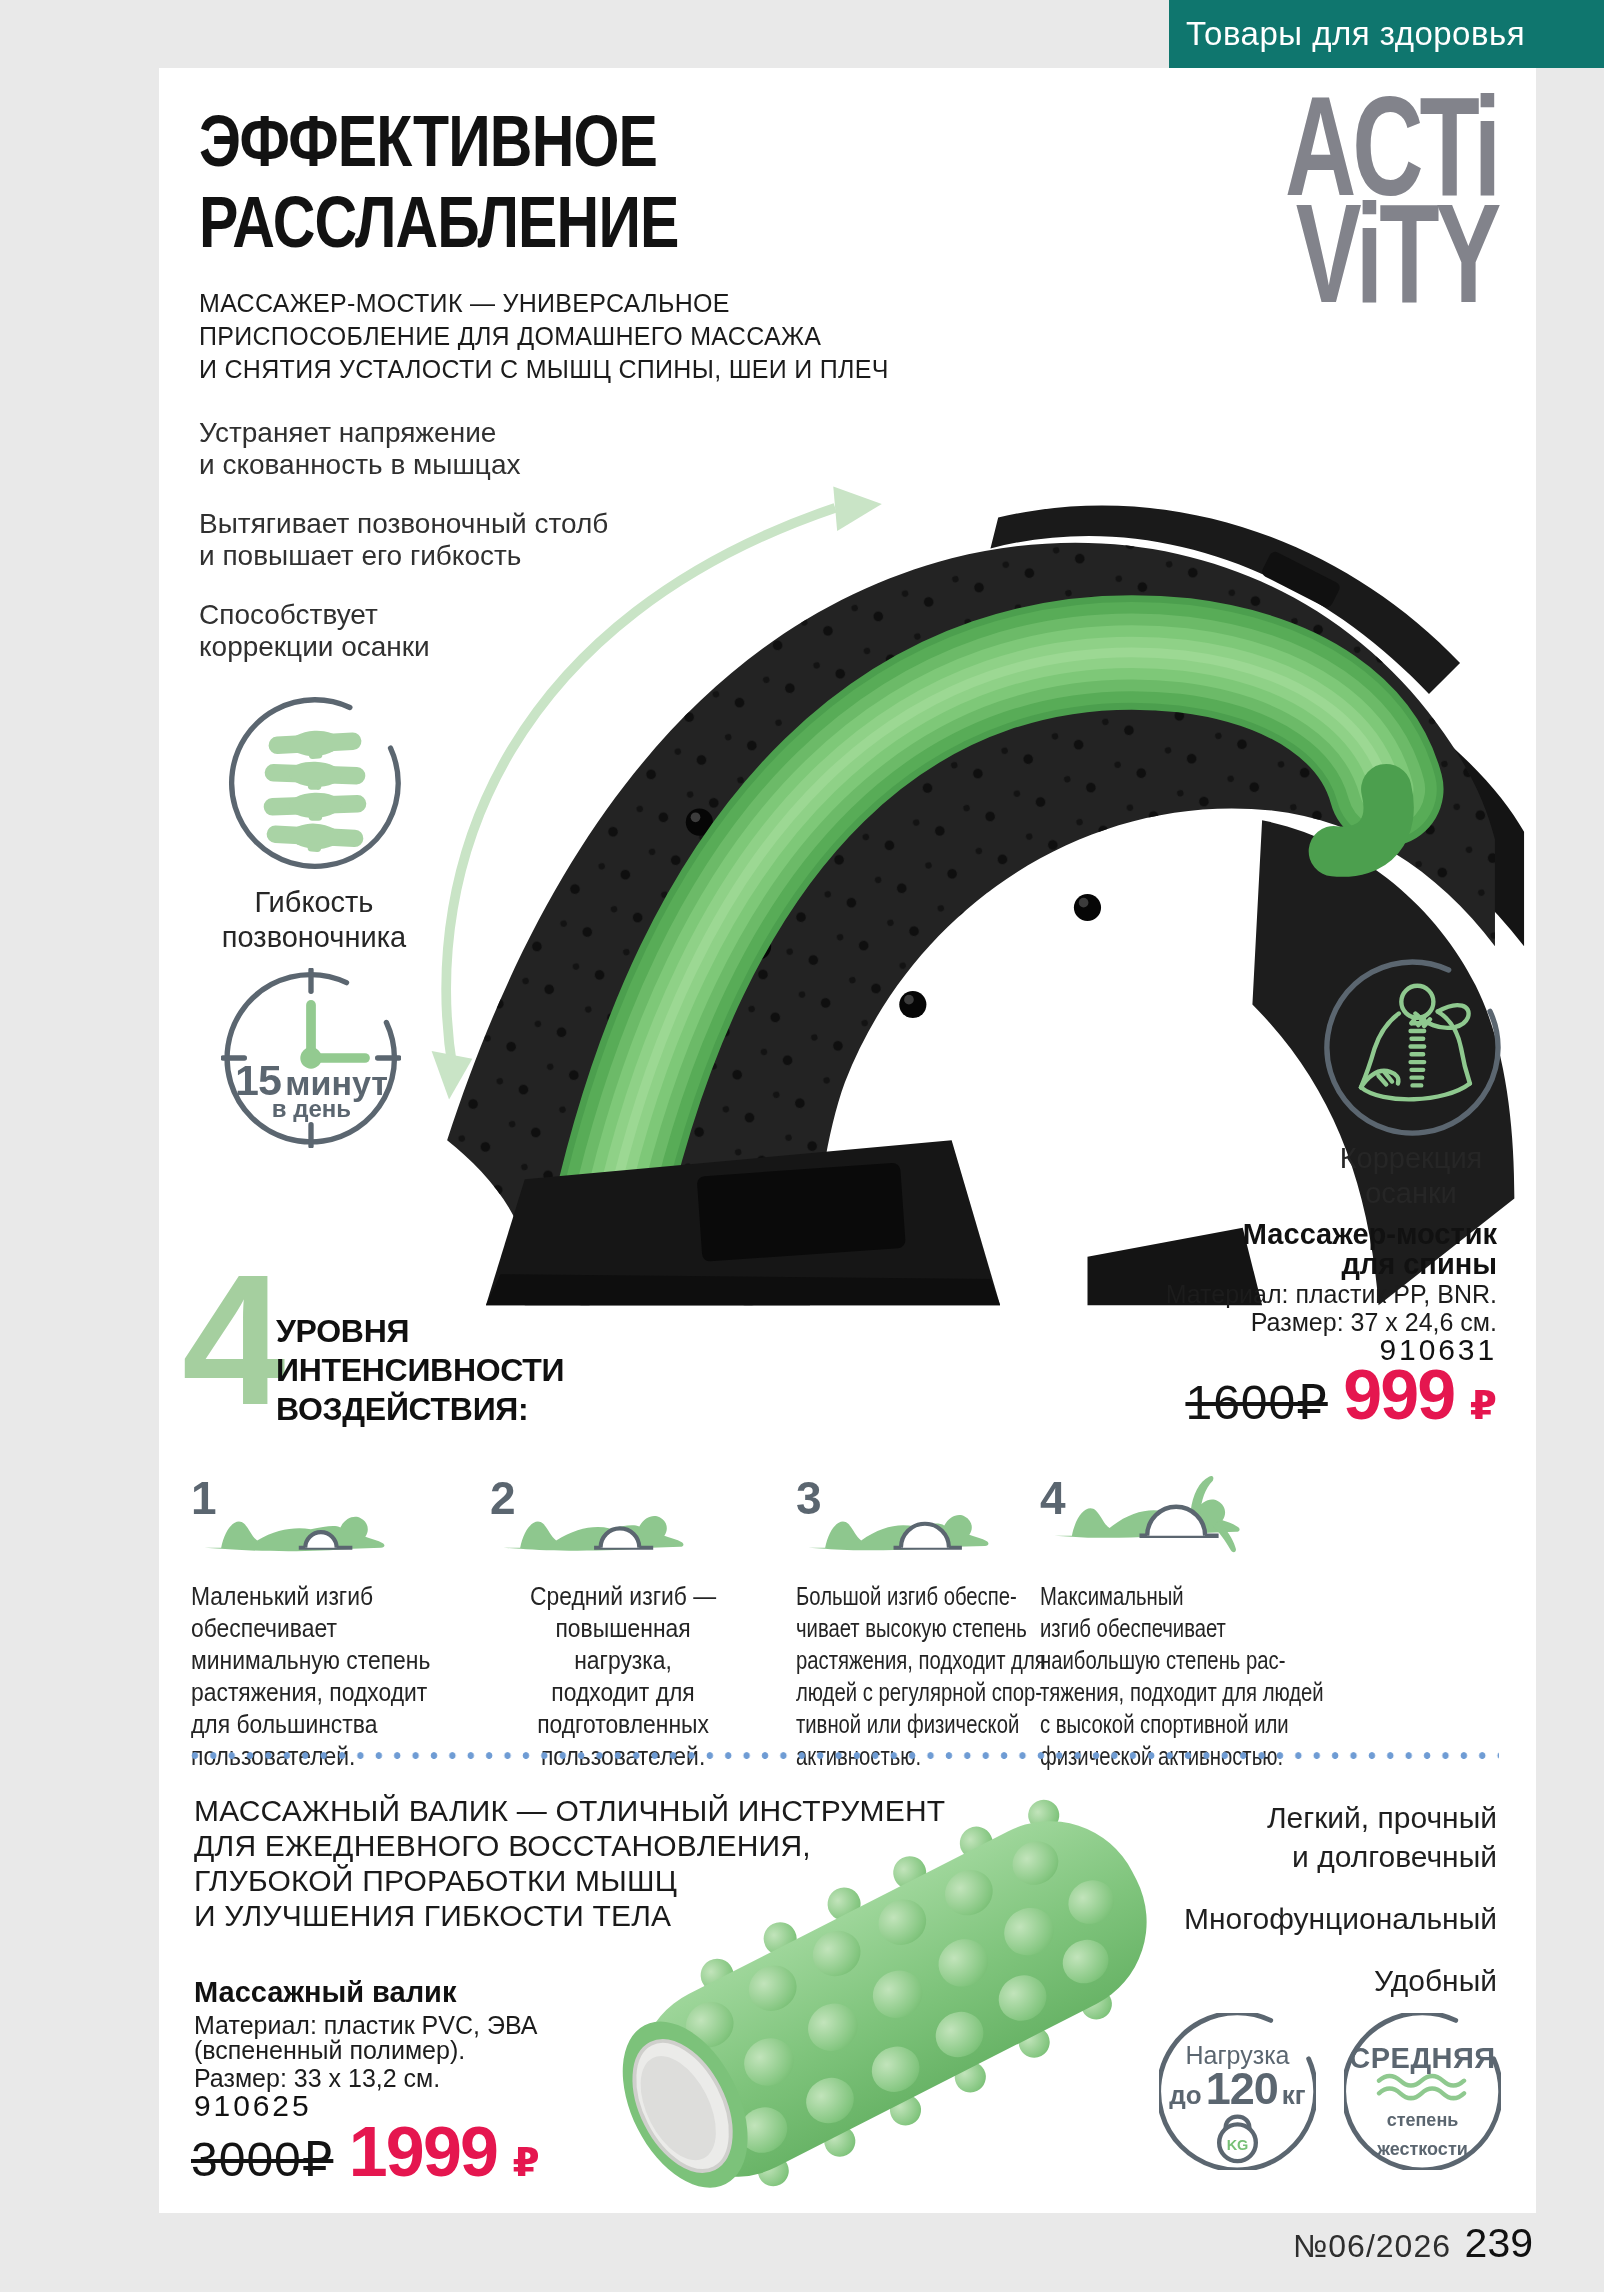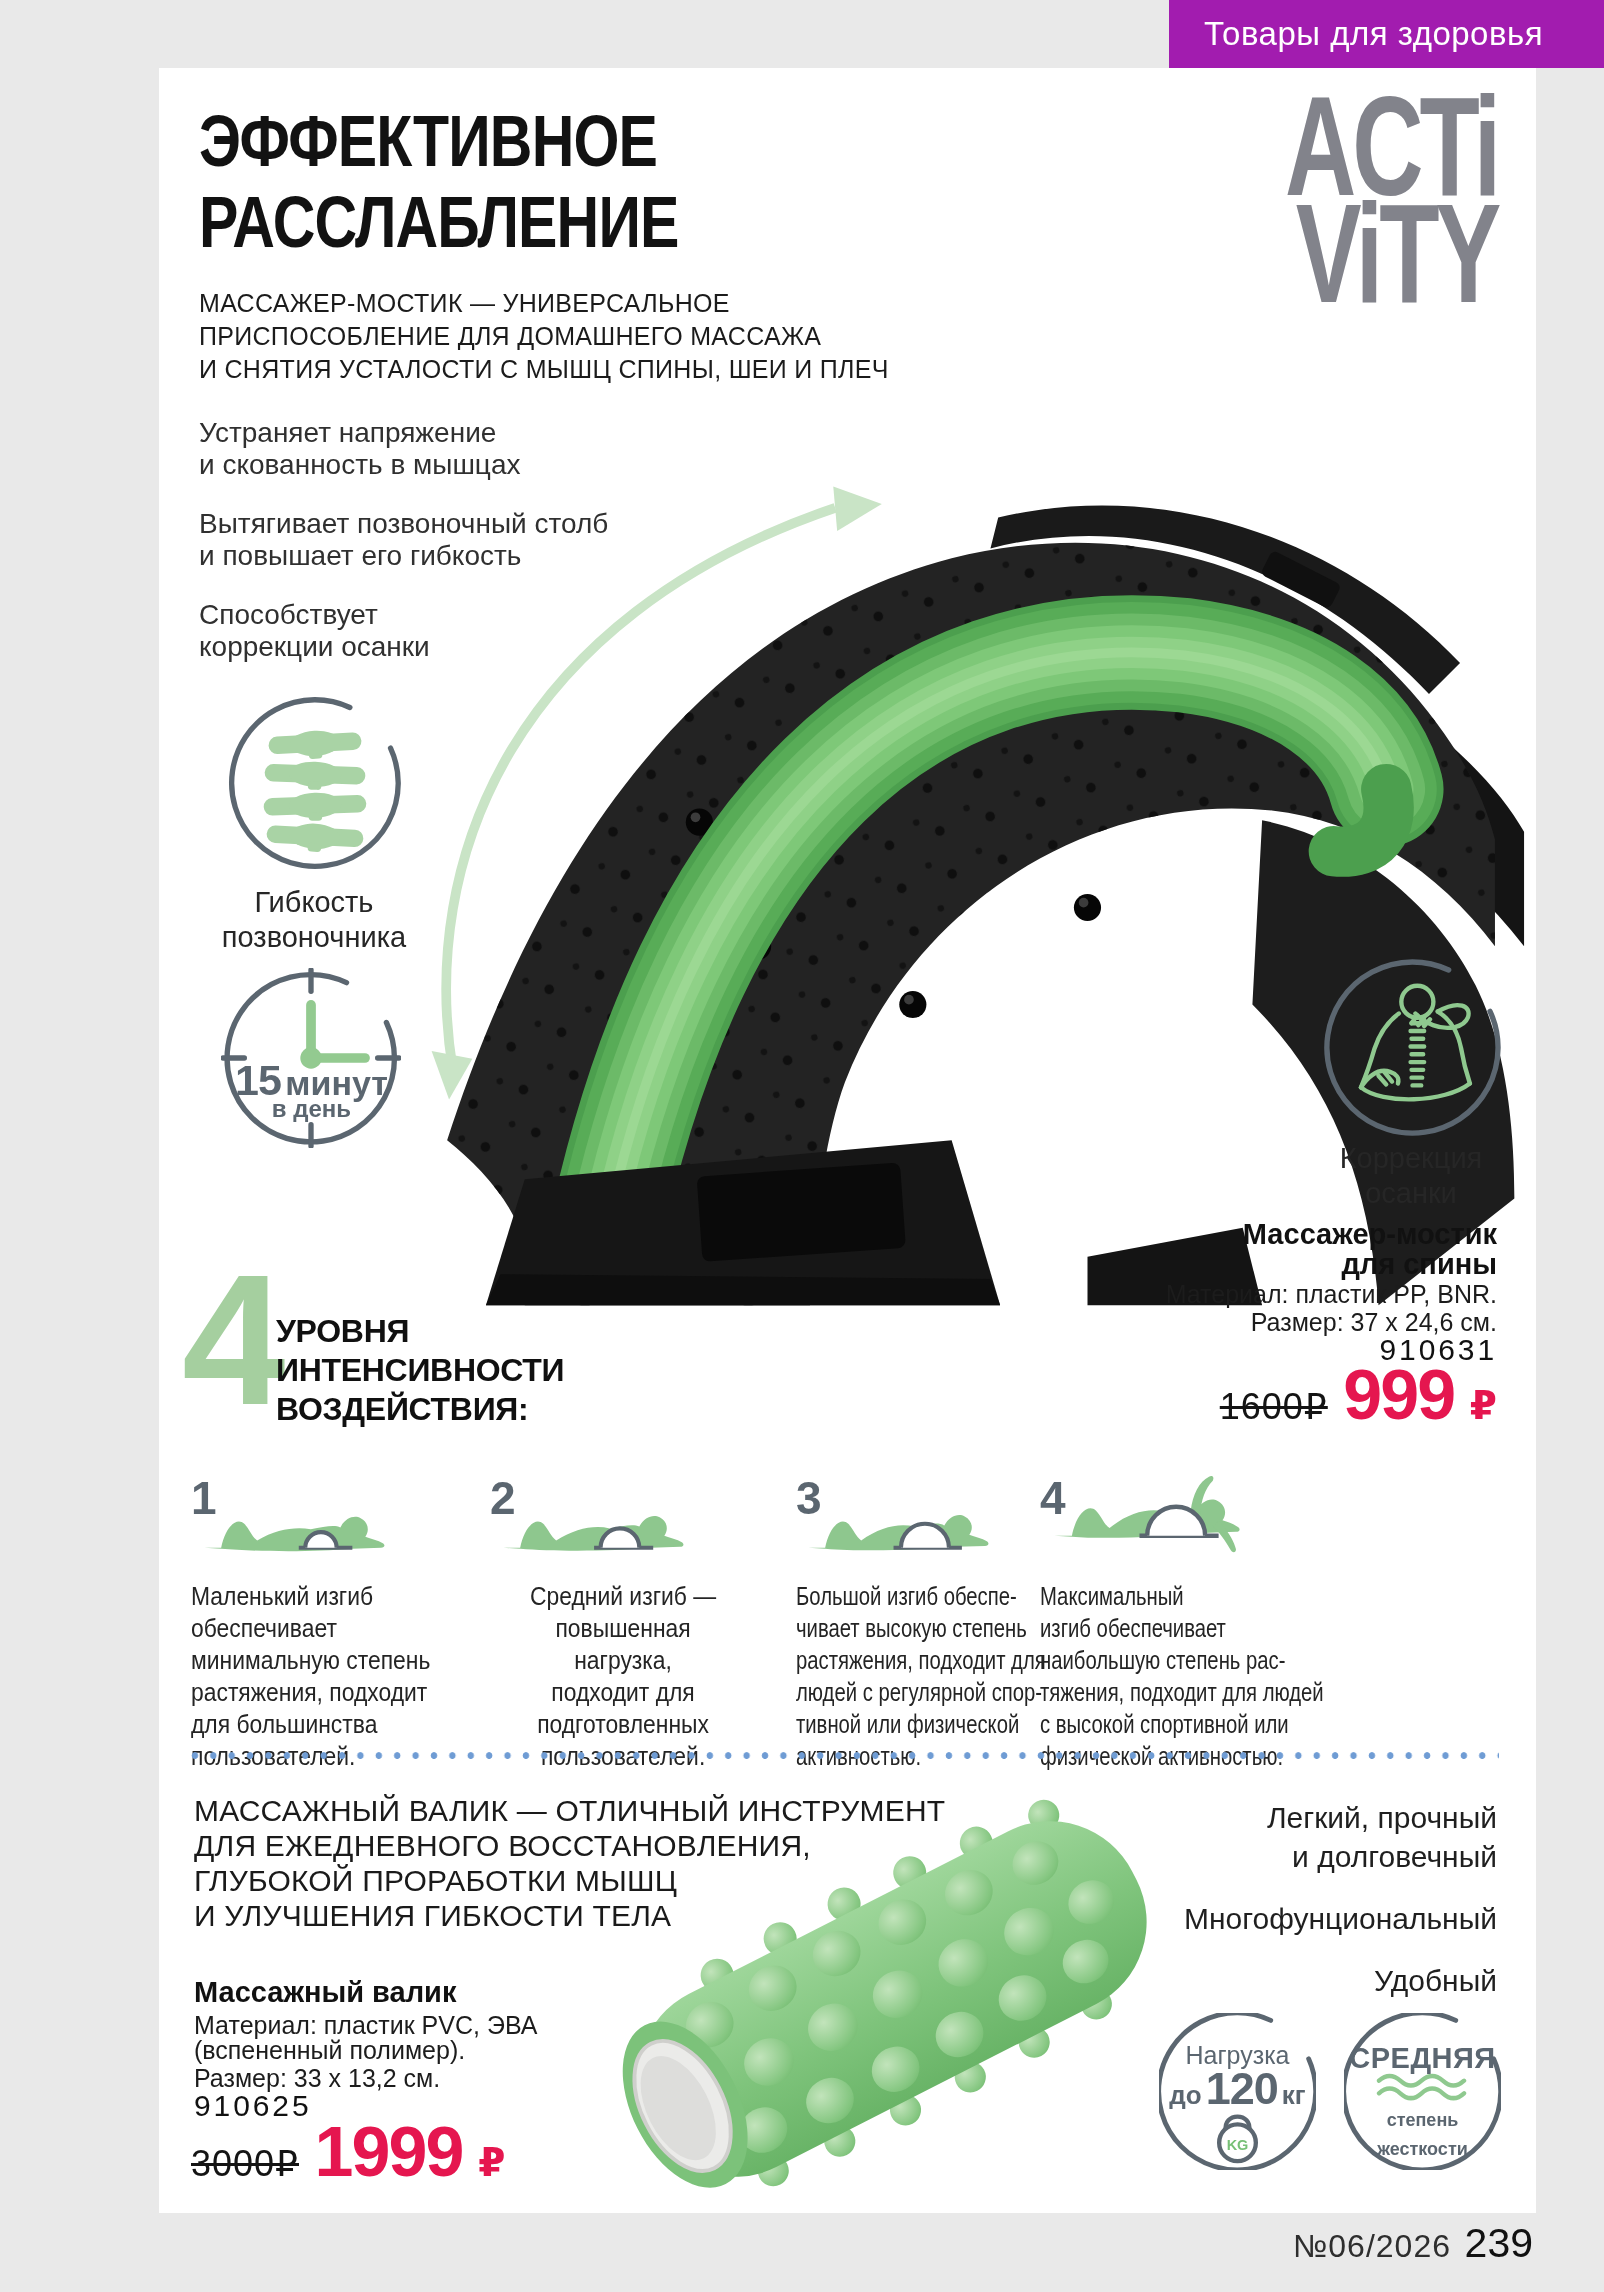--- a/index.html
+++ b/index.html
@@ -3,22 +3,22 @@
 <meta charset="utf-8">
 <style>
   html,body{margin:0;padding:0;background:#d8d8d8;font-family:"Liberation Sans","DejaVu Sans",sans-serif;}
   .page{position:relative;width:1605px;height:2292px;background:#e9e9e9;overflow:hidden;}
   .abs{position:absolute;}
   .card{left:159px;top:68px;width:1377px;height:2145px;background:#ffffff;}
   .pre{white-space:pre-line;}
   .rt{text-align:right;}
   .ctr{text-align:center;}
 
-  .banner{left:1169px;top:0;width:436px;height:68px;background:#a21caf;color:#ffffff;
-          font-size:33px;line-height:68px;padding-left:35px;box-sizing:border-box;letter-spacing:0.5px;}
+  .banner{left:1169px;top:0;width:436px;height:68px;background:#0f766e;color:#ffffff;
+          font-size:33px;line-height:68px;padding-left:17px;box-sizing:border-box;letter-spacing:0.5px;}
 
   .title{left:199px;top:101px;font-size:72px;line-height:81px;font-weight:900;color:#121212;letter-spacing:-1px;}
   .squeeze{display:inline-block;transform:scaleX(.82);transform-origin:left top;}
   .subtitle{left:199px;top:287px;font-size:25px;line-height:33px;color:#1b1b1b;letter-spacing:0.3px;}
   .bullets{left:199px;top:417px;font-size:28px;line-height:32px;color:#303030;}
   .bullet{margin-bottom:27px;}
 
   .logo{right:108px;top:93px;font-size:141px;line-height:107px;font-weight:900;color:#82838b;
         letter-spacing:-5.8px;text-align:right;}
   .logo .squeezeR{display:inline-block;transform:scaleX(.70);transform-origin:right top;}
@@ -31,21 +31,21 @@
   .clock-text1 .big{font-size:43px;letter-spacing:-1px;}
   .clock-text1 .mid{font-size:34px;}
   .clock-text2{left:223px;top:1095px;width:177px;color:#5b6670;font-weight:700;font-size:24px;}
 
   .p1-name{right:108px;top:1219px;font-size:29px;line-height:30px;font-weight:700;color:#111;}
   .p1-material{right:108px;top:1282px;font-size:25px;line-height:24px;color:#1c1c1c;}
   .p1-size{right:108px;top:1308px;font-size:25px;color:#1c1c1c;}
   .p1-sku{right:108px;top:1333px;font-size:30px;letter-spacing:2.9px;color:#111;}
   .price-row{display:flex;align-items:baseline;gap:15.5px;}
   .p1-price{right:108px;top:1355px;}
-  .old-price{font-size:36px;color:#141414;text-decoration:line-through;letter-spacing:1px;}
+  .old-price{font-size:48px;color:#141414;text-decoration:line-through;letter-spacing:1px;}
   .new-price{font-size:70px;font-weight:800;color:#e5164f;letter-spacing:-1.9px;}
   .cur{font-size:39px;font-weight:700;color:#e5164f;}
 
   .big4{left:182px;top:1252px;font-size:186px;line-height:175px;font-weight:800;color:#a5cf9f;}
   .lvl-head{left:276px;top:1312px;font-size:32px;line-height:39px;font-weight:800;color:#101010;letter-spacing:-0.3px;}
 
   .lvl-num{top:1471px;font-size:46px;font-weight:800;color:#5b6670;}
   .lvl-txt{top:1580px;font-size:26px;line-height:32px;color:#242424;}
   .sqz88{display:inline-block;transform:scaleX(.88);transform-origin:left top;}
   .sqz78{display:inline-block;transform:scaleX(.78);transform-origin:left top;}

